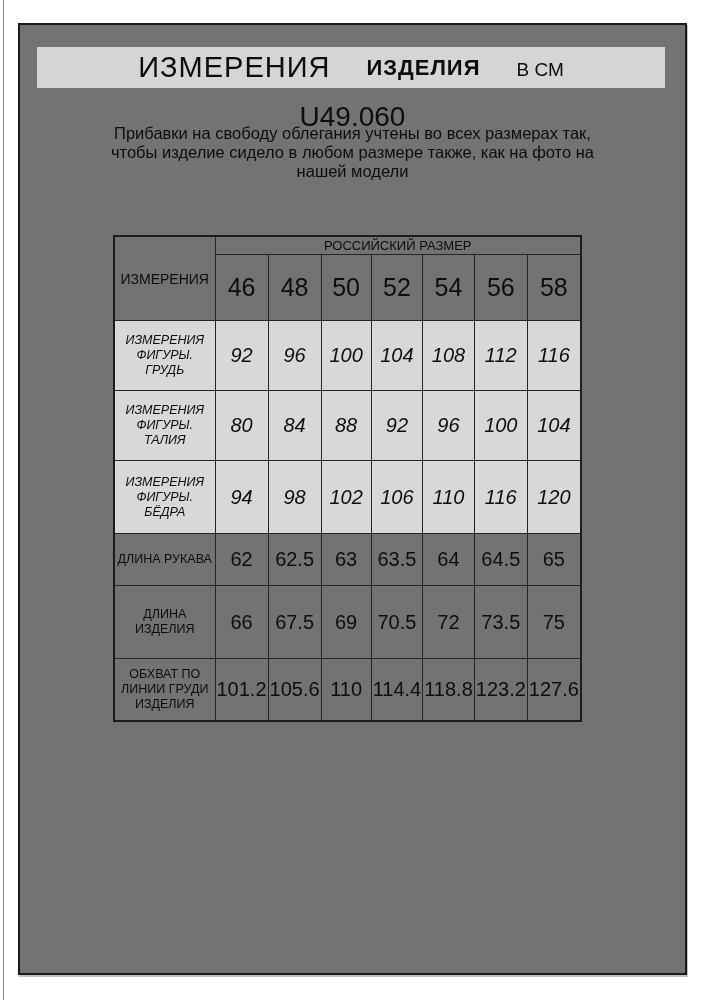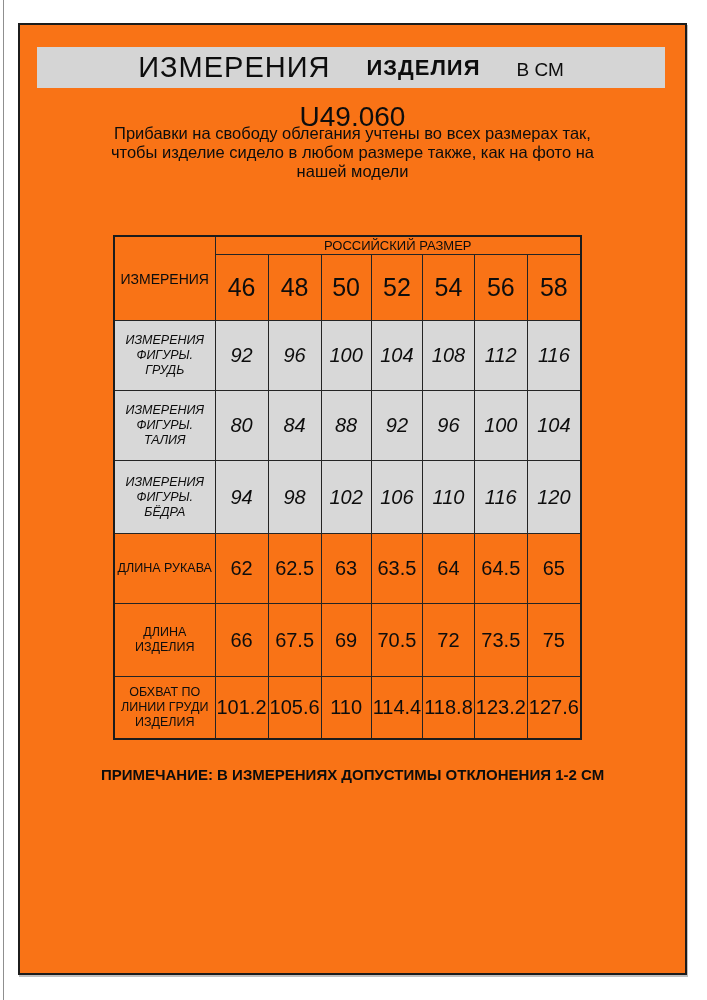--- a/index.html
+++ b/index.html
@@ -25,21 +25,21 @@
     background: #8f8f8f;
   }
   .sheet {
     position: absolute;
     left: 18px;
     top: 23px;
     width: 669px;
     height: 952px;
     box-sizing: border-box;
     border: 2px solid #1c1c1c;
-    background: #f97316;
+    background: #737373;
     box-shadow: 1px 2px 0 rgba(140,140,140,0.55);
   }
   .title-bar {
     position: absolute;
     left: 17px;
     top: 22px;
     width: 628px;
     height: 41px;
     background: #d5d5d5;
     display: flex;
@@ -111,21 +111,21 @@
     line-height: 14px;
   }
   .size-header {
     font-size: 25px;
     font-weight: 400;
   }
   thead tr.sizes-row { height: 66px; }
   tbody tr:nth-child(1) { height: 70px; }
   tbody tr:nth-child(2) { height: 70px; }
   tbody tr:nth-child(3) { height: 73px; }
-  tbody tr:nth-child(4) { height: 70px; }
+  tbody tr:nth-child(4) { height: 52px; }
   tbody tr:nth-child(5) { height: 73px; }
   tbody tr:nth-child(6) { height: 62px; }
   .row-label {
     font-size: 12.5px;
     line-height: 15px;
   }
   .value-cell {
     font-size: 20px;
   }
   tr.shaded td {
@@ -248,16 +248,15 @@
           <td class="value-cell">105.6</td>
           <td class="value-cell">110</td>
           <td class="value-cell">114.4</td>
           <td class="value-cell">118.8</td>
           <td class="value-cell">123.2</td>
           <td class="value-cell">127.6</td>
         </tr>
       </tbody>
     </table>
 
-    <div class="note-text">ПРИМЕЧАНИЕ: В ИЗМЕРЕНИЯХ ДОПУСТИМЫ ОТКЛОНЕНИЯ 1-2 СМ</div>
 
   </div>
 </div>
 
 </body></html>

